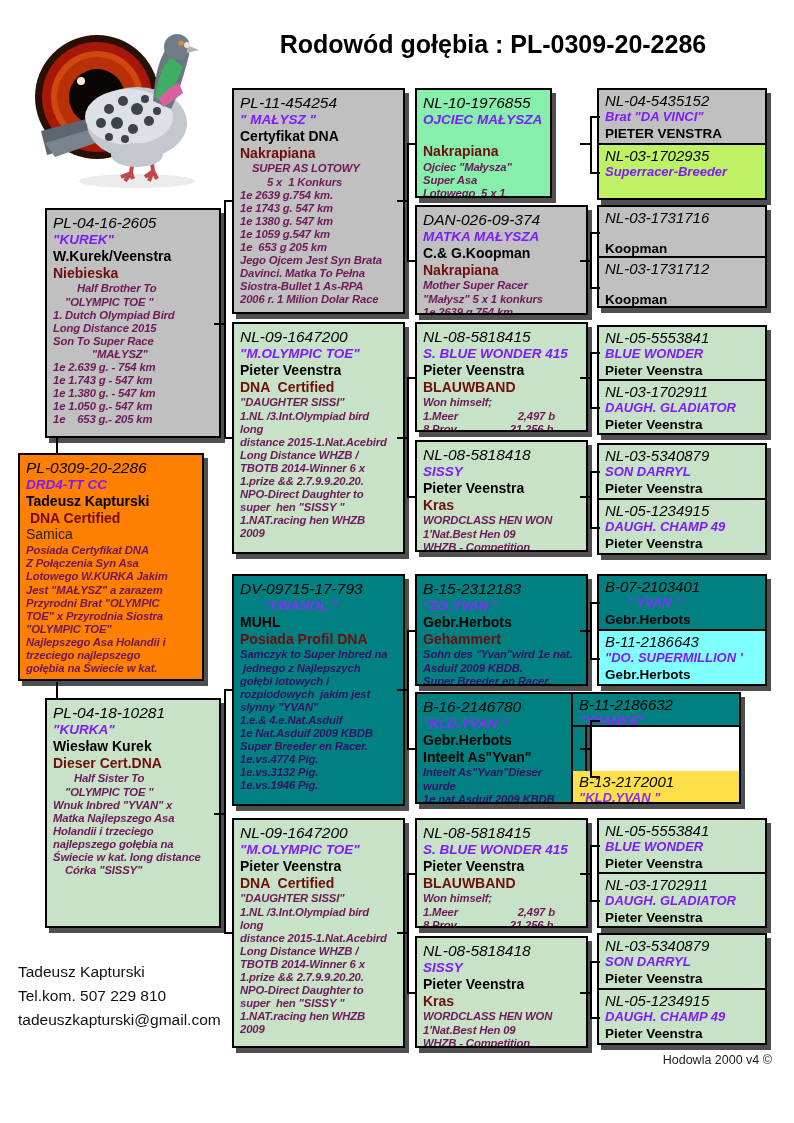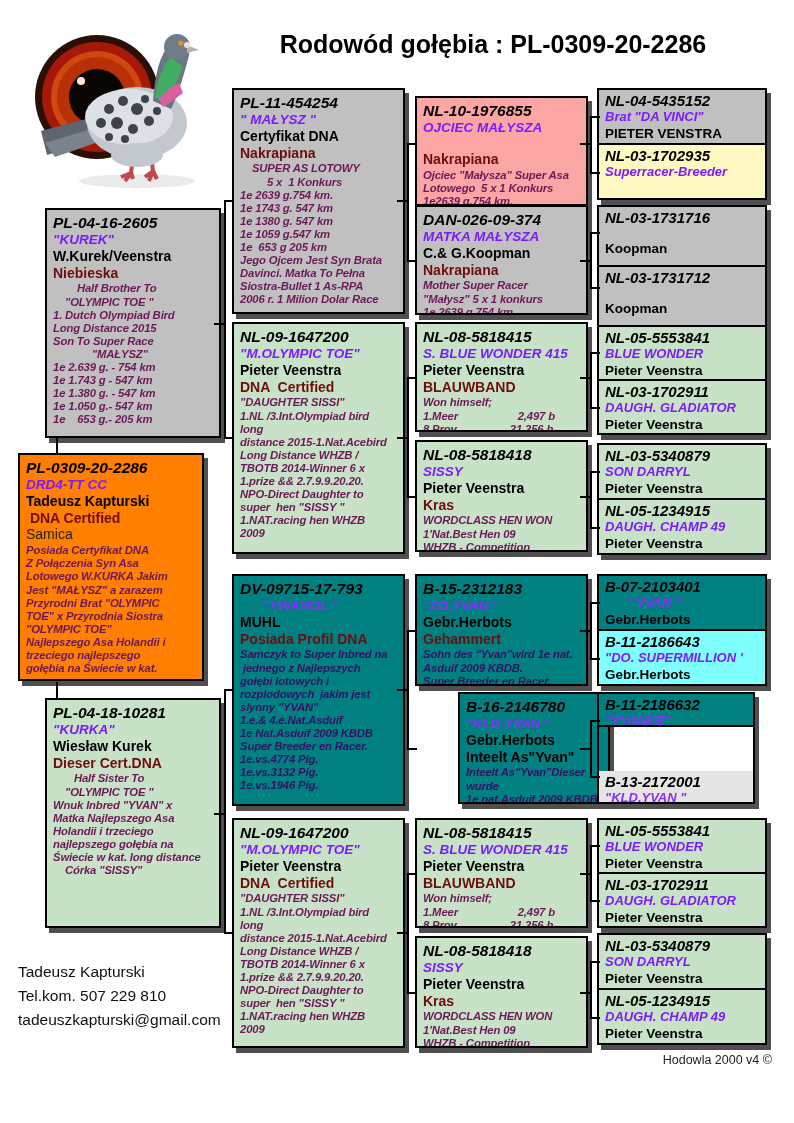--- a/index.html
+++ b/index.html
@@ -7,21 +7,21 @@
         font-family:"Liberation Sans",sans-serif;overflow:hidden;}
   #title{position:absolute;left:210px;top:30px;width:566px;text-align:center;
          font-size:25px;font-weight:bold;color:#000;}
   .pbox{position:absolute;border:2px solid #000;box-shadow:4px 5px 0 #4f4f4f;
         padding:4px 6px;box-sizing:border-box;overflow:hidden;}
   .ppair{position:absolute;border:2px solid #000;box-shadow:4px 5px 0 #4f4f4f;
         box-sizing:border-box;display:flex;flex-direction:column;}
   .pcell{flex:1;padding:2px 3px 0 6px;overflow:hidden;box-sizing:border-box;}
   .pcell:first-child{border-bottom:2px solid #000;}
   .ln{white-space:pre-wrap;}
-  .ln-reg{font-size:15.5px;font-weight:bold;font-style:italic;color:#000;line-height:1.16;}
+  .ln-reg{font-size:15.5px;font-weight:normal;font-style:italic;color:#000;line-height:1.16;}
   .ln-name{font-size:13.5px;font-weight:bold;font-style:italic;color:#7d1aff;line-height:1.18;}
   .ln-owner{font-size:14px;font-weight:bold;color:#000;line-height:1.2;}
   .ln-strain{font-size:14px;font-weight:bold;color:#6e0d0d;line-height:1.2;}
   .ln-plain{font-size:14px;color:#222;line-height:1.2;}
   .ln-notes{font-size:11.3px;font-weight:bold;font-style:italic;color:#6d1858;
             line-height:1.16;letter-spacing:-0.15px;margin-top:1px;}
   .ln-blank{height:15px;}
   .theme-teal .ln-notes{color:#311266;}
   .theme-teal .ln-name{color:#8a2dff;}
   .pcell .ln-reg{font-size:15px;}
@@ -193,21 +193,21 @@
 long
 distance 2015-1.Nat.Acebird
 Long Distance WHZB /
 TBOTB 2014-Winner 6 x
 1.prize &amp;&amp; 2.7.9.9.20.20.
 NPO-Direct Daughter to
 super  hen "SISSY "
 1.NAT.racing hen WHZB
 2009</div>
       </div>
-      <div class="pbox theme-gray" style="left: 415px; top: 96px; width: 173px; height: 110px; background: #fca5a5;">
+      <div class="pbox theme-gray" style="left: 415px; top: 88px; width: 137px; height: 110px; background: #86efac;">
         <div class="ln ln-reg">NL-10-1976855</div>
         <div class="ln ln-name">OJCIEC MAŁYSZA</div>
         <div class="ln ln-blank"></div>
         <div class="ln ln-strain">Nakrapiana</div>
         <div class="ln ln-notes">Ojciec "Małysza" Super Asa
 Lotowego  5 x 1 Konkurs
 1e2639 g.754 km.</div>
       </div>
       <div class="pbox theme-gray" style="left: 415px; top: 205px; width: 173px; height: 110px; background: rgb(192, 192, 192);">
         <div class="ln ln-reg">DAN-026-09-374</div>
@@ -238,21 +238,21 @@
       </div>
       <div class="pbox theme-teal" style="left: 415px; top: 574px; width: 173px; height: 112px; background: rgb(0, 128, 128);">
         <div class="ln ln-reg">B-15-2312183</div>
         <div class="ln ln-name">"ZO.YVAN "</div>
         <div class="ln ln-owner">Gebr.Herbots</div>
         <div class="ln ln-strain">Gehammert</div>
         <div class="ln ln-notes">Sohn des "Yvan"wird 1e nat.
 Asduif 2009 KBDB.
 Super Breeder en Racer.</div>
       </div>
-      <div class="pbox theme-teal" style="left: 415px; top: 692px; width: 152px; height: 112px; background: rgb(0, 128, 128); margin-left: 43px;">
+      <div class="pbox theme-teal" style="left: 415px; top: 692px; width: 172px; height: 112px; background: rgb(0, 128, 128);">
         <div class="ln ln-reg">B-16-2146780</div>
         <div class="ln ln-name">"KLD.YVAN "</div>
         <div class="ln ln-owner">Gebr.Herbots</div>
         <div class="ln ln-owner">Inteelt As"Yvan"</div>
         <div class="ln ln-notes">Inteelt As"Yvan"Dieser
 wurde
 1e nat.Asduif 2009 KBDB</div>
       </div>
       <div class="pbox theme-green" style="left: 415px; top: 818px; width: 173px; height: 110px; background: rgb(200, 226, 200);">
         <div class="ln ln-reg">NL-08-5818415</div>
@@ -271,26 +271,26 @@
         <div class="ln ln-notes">WORDCLASS HEN WON
 1'Nat.Best Hen 09
 WHZB - Competition</div>
       </div>
       <div class="ppair" style="left: 597px; top: 88px; width: 170px; height: 112px;">
         <div class="pcell theme-gray" style="background: rgb(192, 192, 192);">
           <div class="ln ln-reg">NL-04-5435152</div>
           <div class="ln ln-name">Brat "DA VINCI"</div>
           <div class="ln ln-owner">PIETER VENSTRA</div>
         </div>
-        <div class="pcell theme-gray" style="background: #fef9c3;">
+        <div class="pcell theme-gray" style="background: #bef264;">
           <div class="ln ln-reg">NL-03-1702935</div>
           <div class="ln ln-name">Superracer-Breeder</div>
         </div>
       </div>
-      <div class="ppair" style="left: 597px; top: 205px; width: 170px; height: 122px;">
+      <div class="ppair" style="left: 597px; top: 205px; width: 170px; height: 103px;">
         <div class="pcell theme-gray" style="background: rgb(192, 192, 192);">
           <div class="ln ln-reg">NL-03-1731716</div>
           <div class="ln ln-blank"></div>
           <div class="ln ln-owner">Koopman</div>
         </div>
         <div class="pcell theme-gray" style="background: rgb(192, 192, 192);">
           <div class="ln ln-reg">NL-03-1731712</div>
           <div class="ln ln-blank"></div>
           <div class="ln ln-owner">Koopman</div>
         </div>
@@ -324,27 +324,27 @@
           <div class="ln ln-reg">B-07-2103401</div>
           <div class="ln ln-name">      " YVAN "</div>
           <div class="ln ln-owner">Gebr.Herbots</div>
         </div>
         <div class="pcell theme-cyan" style="background: rgb(128, 255, 255);">
           <div class="ln ln-reg">B-11-2186643</div>
           <div class="ln ln-name">"DO. SUPERMILLION '</div>
           <div class="ln ln-owner">Gebr.Herbots</div>
         </div>
       </div>
-      <div class="ppair" style="left: 597px; top: 692px; width: 158px; height: 112px; gap: 44px;">
+      <div class="ppair" style="left: 571px; top: 692px; width: 170px; height: 112px; gap: 44px;">
         <div class="pcell theme-teal" style="background: rgb(0, 128, 128);">
           <div class="ln ln-reg">B-11-2186632</div>
           <div class="ln ln-name">"YYANKE"</div>
           <div class="ln ln-owner">Gebr.Herbots</div>
         </div>
-        <div class="pcell theme-teal" style="background: #e5e5e5;">
+        <div class="pcell theme-teal" style="background: #fde047;">
           <div class="ln ln-reg">B-13-2172001</div>
           <div class="ln ln-name">"KLD.YVAN "</div>
           <div class="ln ln-owner">Gebr.Herbots</div>
         </div>
       </div>
       <div class="ppair" style="left: 597px; top: 818px; width: 170px; height: 110px;">
         <div class="pcell theme-green" style="background: rgb(200, 226, 200);">
           <div class="ln ln-reg">NL-05-5553841</div>
           <div class="ln ln-name">BLUE WONDER</div>
           <div class="ln ln-owner">Pieter Veenstra</div>

